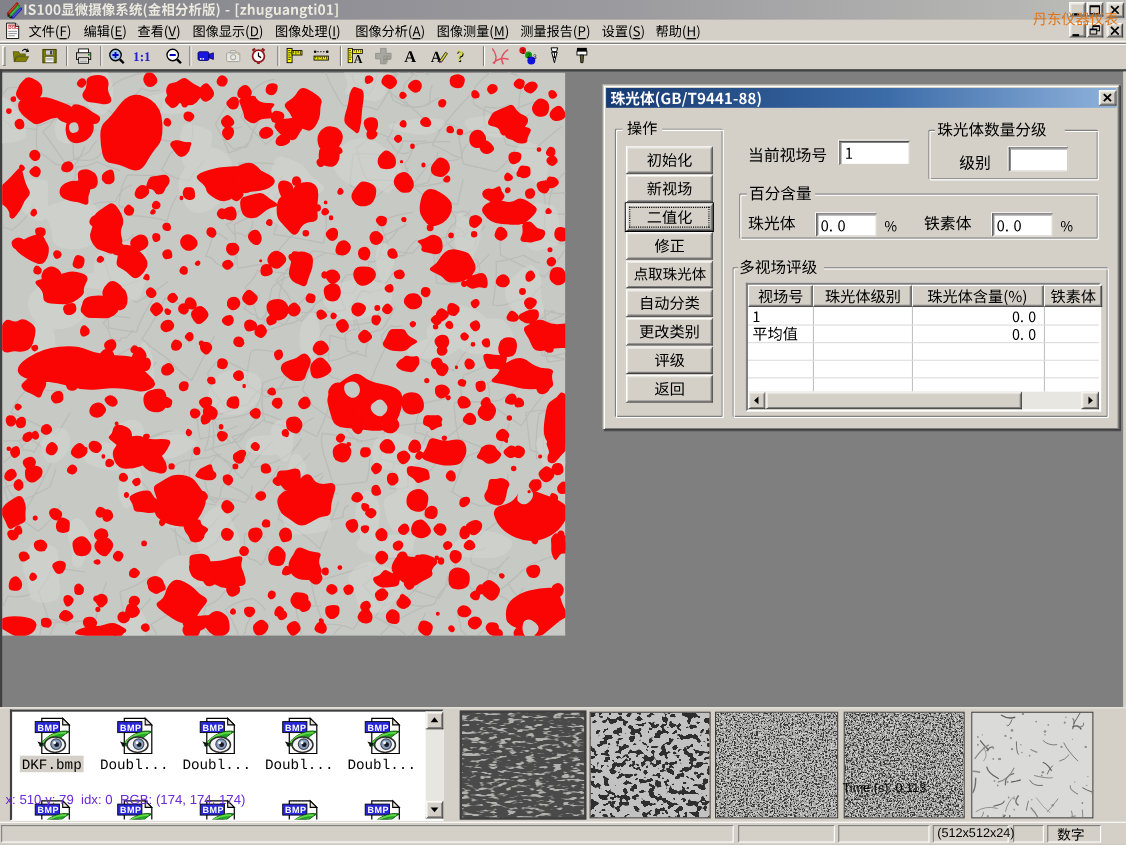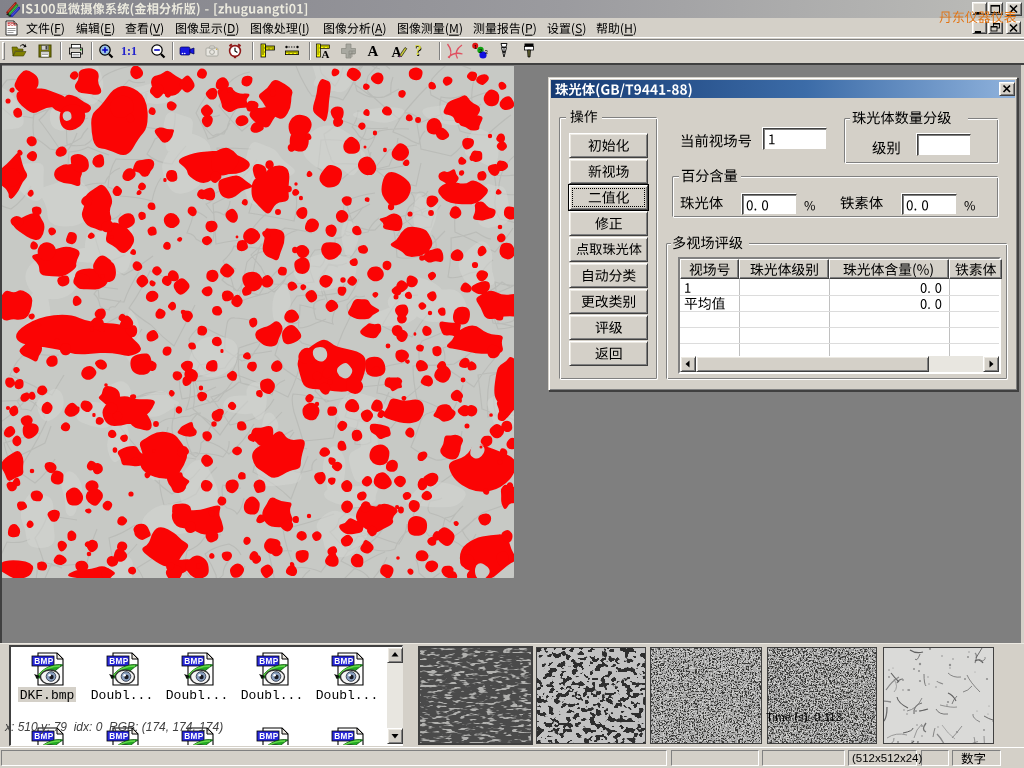--- a/index.html
+++ b/index.html
@@ -673,17 +673,17 @@
     <circle cx="33" cy="77" r="0.8" fill="#909090"></circle>
     <circle cx="52" cy="39" r="0.8" fill="#909090"></circle>
   </svg>
 <div style="position:absolute;left:0;top:747px;width:1024px;height:21px;background:#d4d0c8;border-top:1px solid #fff;"></div>
 <div style="position:absolute;left:1px;top:750px;width:666px;height:16px;border:1px solid;border-color:#808080 #fff #fff #808080;"></div>
 <div style="position:absolute;left:671px;top:750px;width:88px;height:16px;border:1px solid;border-color:#808080 #fff #fff #808080;"></div>
 <div style="position:absolute;left:762px;top:750px;width:83px;height:16px;border:1px solid;border-color:#808080 #fff #fff #808080;"></div>
 <div style="position:absolute;left:848px;top:750px;width:69px;height:16px;border:1px solid;border-color:#808080 #fff #fff #808080;"></div>
 <div style="position:absolute;left:921px;top:750px;width:28px;height:16px;border:1px solid;border-color:#808080 #fff #fff #808080;"></div>
 <div style="position:absolute;left:952px;top:750px;width:49px;height:16px;border:1px solid;border-color:#808080 #fff #fff #808080;"></div>
-<div style="position:absolute;left:5px;top:720px;font-size:12px;color:#404040;font-family:'Liberation Sans',sans-serif;font-style:italic;">x: 510 y: 79&nbsp; idx: 0&nbsp; RGB: (174, 174, 174)</div>
+<div style="position:absolute;left:5px;top:720px;font-size:12px;color:#6d28d9;font-family:'Liberation Sans',sans-serif;">x: 510 y: 79&nbsp; idx: 0&nbsp; RGB: (174, 174, 174)</div>
 <div style="position:absolute;left:766px;top:711px;font-size:11.5px;color:#000;">Time (s): 0.113</div>
 <div style="position:absolute;left:852px;top:752px;font-size:11.5px;color:#000;">(512x512x24)</div>
 <svg style="position:absolute;left:961px;top:749.8px;" width="28" height="20" viewBox="0 -13.25 28 20">
     <path d="M5.5 -10.3C5.3 -9.8 4.9 -9.0 4.6 -8.6L5.2 -8.3C5.5 -8.7 6.0 -9.3 6.3 -9.9ZM1.1 -9.9C1.4 -9.4 1.8 -8.7 1.9 -8.3L2.6 -8.6C2.5 -9.0 2.1 -9.7 1.8 -10.2ZM5.1 -3.2C4.8 -2.6 4.4 -2.1 4.0 -1.6C3.5 -1.8 3.0 -2.1 2.5 -2.2C2.7 -2.6 2.9 -2.9 3.1 -3.2ZM1.4 -1.9C2.0 -1.7 2.7 -1.4 3.3 -1.0C2.5 -0.5 1.5 -0.1 0.5 0.2C0.7 0.4 0.9 0.7 1.0 0.9C2.1 0.6 3.2 0.1 4.1 -0.6C4.5 -0.4 4.9 -0.1 5.2 0.1L5.8 -0.5C5.5 -0.7 5.1 -1.0 4.7 -1.2C5.4 -1.9 5.9 -2.8 6.2 -3.9L5.7 -4.1L5.5 -4.0H3.5L3.8 -4.7L2.9 -4.8C2.8 -4.6 2.7 -4.3 2.6 -4.0H0.9V-3.2H2.2C1.9 -2.8 1.6 -2.3 1.4 -1.9ZM3.2 -10.5V-8.2H0.6V-7.4H2.9C2.3 -6.6 1.4 -5.8 0.5 -5.4C0.7 -5.3 0.9 -4.9 1.0 -4.7C1.8 -5.1 2.6 -5.8 3.2 -6.6V-5.1H4.1V-6.8C4.7 -6.3 5.5 -5.7 5.8 -5.4L6.3 -6.1C6.0 -6.3 4.9 -7.0 4.3 -7.4H6.6V-8.2H4.1V-10.5ZM7.9 -10.4C7.6 -8.2 7.0 -6.1 6.0 -4.8C6.2 -4.7 6.6 -4.4 6.7 -4.2C7.1 -4.7 7.3 -5.2 7.6 -5.8C7.9 -4.6 8.2 -3.5 8.7 -2.5C8.0 -1.3 7.0 -0.4 5.6 0.3C5.8 0.5 6.1 0.8 6.2 1.0C7.4 0.4 8.4 -0.5 9.1 -1.6C9.8 -0.6 10.5 0.3 11.5 0.9C11.7 0.7 11.9 0.3 12.2 0.2C11.1 -0.4 10.3 -1.3 9.6 -2.5C10.3 -3.8 10.7 -5.3 11.0 -7.2H11.9V-8.1H8.3C8.5 -8.8 8.6 -9.5 8.7 -10.3ZM10.1 -7.2C9.9 -5.8 9.6 -4.5 9.2 -3.5C8.7 -4.6 8.3 -5.9 8.1 -7.2Z M18.2 -4.5V-3.8H13.4V-2.9H18.2V-0.2C18.2 0.0 18.2 0.1 18.0 0.1C17.7 0.1 16.9 0.1 16.1 0.1C16.2 0.3 16.4 0.7 16.5 1.0C17.6 1.0 18.2 1.0 18.6 0.8C19.1 0.7 19.2 0.4 19.2 -0.2V-2.9H24.1V-3.8H19.2V-4.2C20.3 -4.8 21.5 -5.7 22.2 -6.5L21.6 -6.9L21.4 -6.9H15.4V-6.0H20.4C19.8 -5.5 19.0 -4.9 18.2 -4.5ZM17.8 -10.3C18.0 -10.0 18.3 -9.6 18.4 -9.2H13.5V-6.6H14.4V-8.3H23.0V-6.6H24.0V-9.2H19.5C19.4 -9.6 19.0 -10.2 18.7 -10.6Z" fill="#000"></path>
   </svg>
 </body></html>

